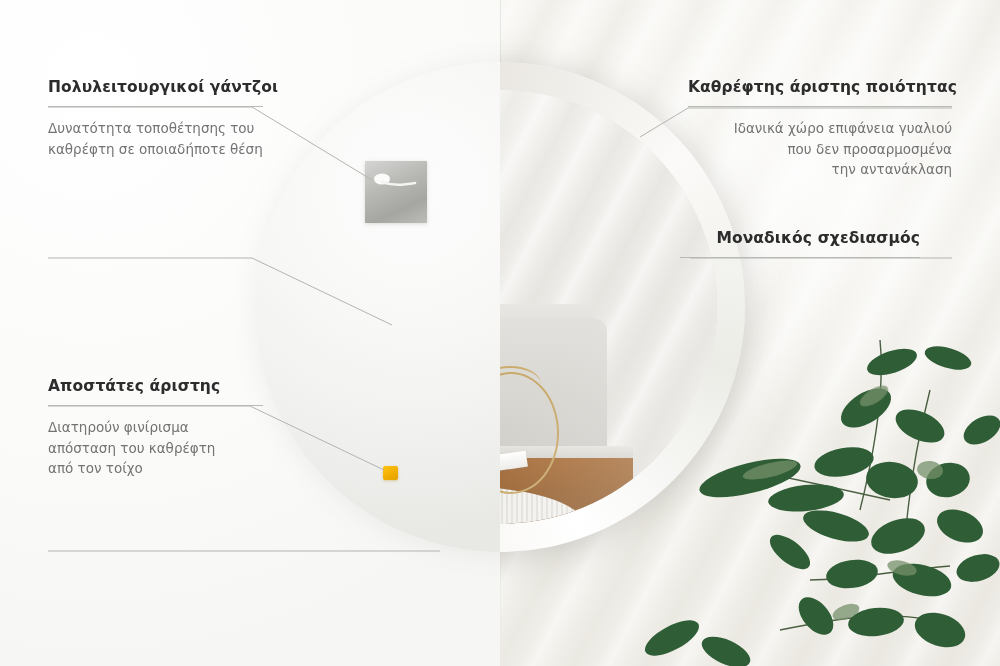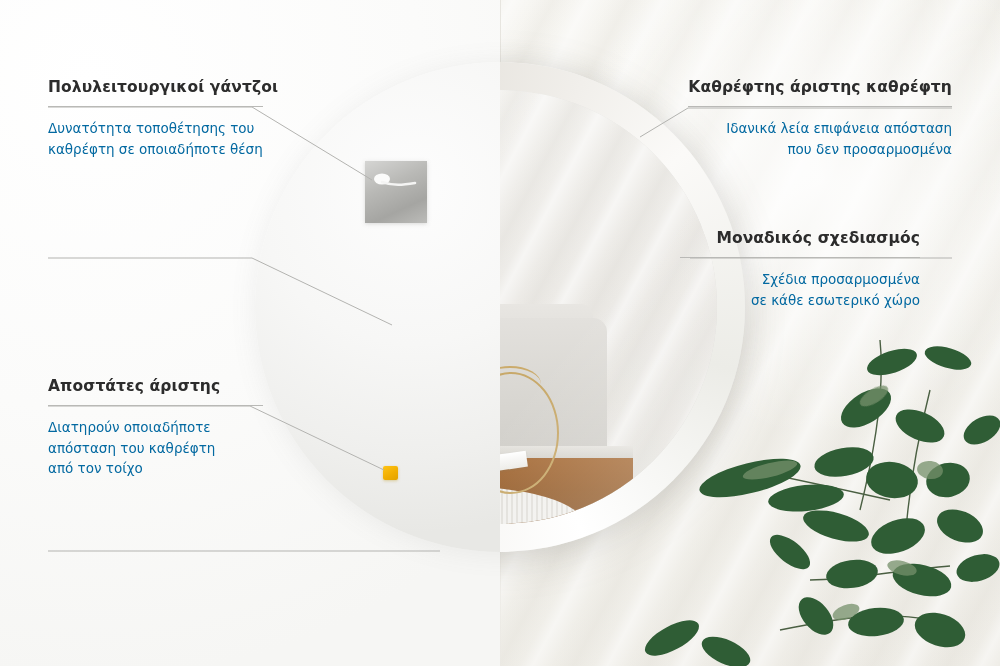--- a/index.html
+++ b/index.html
@@ -150,21 +150,21 @@
   
   .callout{position:absolute;}
   .callout .c-title{
     font-size:15.5px;font-weight:700;color:#2c2c2c;letter-spacing:.1px;
     white-space:nowrap;line-height:1.2;
   }
   .callout .c-rule{
     height:1px;background:#b9b9b6;margin:9px 0 11px 0;
   }
   .callout .c-body{
-    font-size:13.5px;color:#0369a1;line-height:1.55;font-weight:400;
+    font-size:13.5px;color:#737373;line-height:1.55;font-weight:400;
   }
   .left-callout{text-align:left;}
   .right-callout{text-align:right;}
 
   .leader{position:absolute;pointer-events:none;}
   .leader line,.leader polyline{stroke:#b3b3b0;stroke-width:1;fill:none;}
 </style>
 </head>
 <body>
 
@@ -228,43 +228,40 @@
       <div>Δυνατότητα τοποθέτησης του</div>
       <div>καθρέφτη σε οποιαδήποτε θέση</div>
     </div>
   </div>
 
 
   <div class="callout left-callout" style="left:48px;top:377px;width:215px;">
     <div class="c-title">Αποστάτες άριστης</div>
     <div class="c-rule"></div>
     <div class="c-body">
-      <div>Διατηρούν οποιαδήποτε</div>
+      <div>Διατηρούν φινίρισμα</div>
       <div>απόσταση του καθρέφτη</div>
       <div>από τον τοίχο</div>
     </div>
   </div>
 
 
   <div class="callout right-callout" style="left:688px;top:78px;width:264px;">
-    <div class="c-title">Καθρέφτης άριστης καθρέφτη</div>
+    <div class="c-title">Καθρέφτης άριστης ποιότητας</div>
     <div class="c-rule"></div>
     <div class="c-body">
-      <div>Ιδανικά λεία επιφάνεια απόσταση</div>
+      <div>Ιδανικά χώρο επιφάνεια γυαλιού</div>
       <div>που δεν προσαρμοσμένα</div>
+      <div>την αντανάκλαση</div>
     </div>
   </div>
 
   <div class="callout right-callout" style="left:680px;top:229px;width:240px;">
     <div class="c-title">Μοναδικός σχεδιασμός</div>
     <div class="c-rule"></div>
-    <div class="c-body">
-      <div>Σχέδια προσαρμοσμένα</div>
-      <div>σε κάθε εσωτερικό χώρο</div>
-    </div>
   </div>
 
   <div class="foliage">
     <svg width="370" height="336" viewBox="0 0 370 336">
       <g stroke="#4a5f42" stroke-width="1.4" fill="none">
         <path d="M250 10 C255 60 245 120 230 180"></path>
         <path d="M120 140 C170 150 215 160 260 170"></path>
         <path d="M300 60 C290 100 280 150 276 200"></path>
         <path d="M180 250 C220 250 270 240 320 236"></path>
         <path d="M150 300 C200 290 250 280 300 290"></path>

